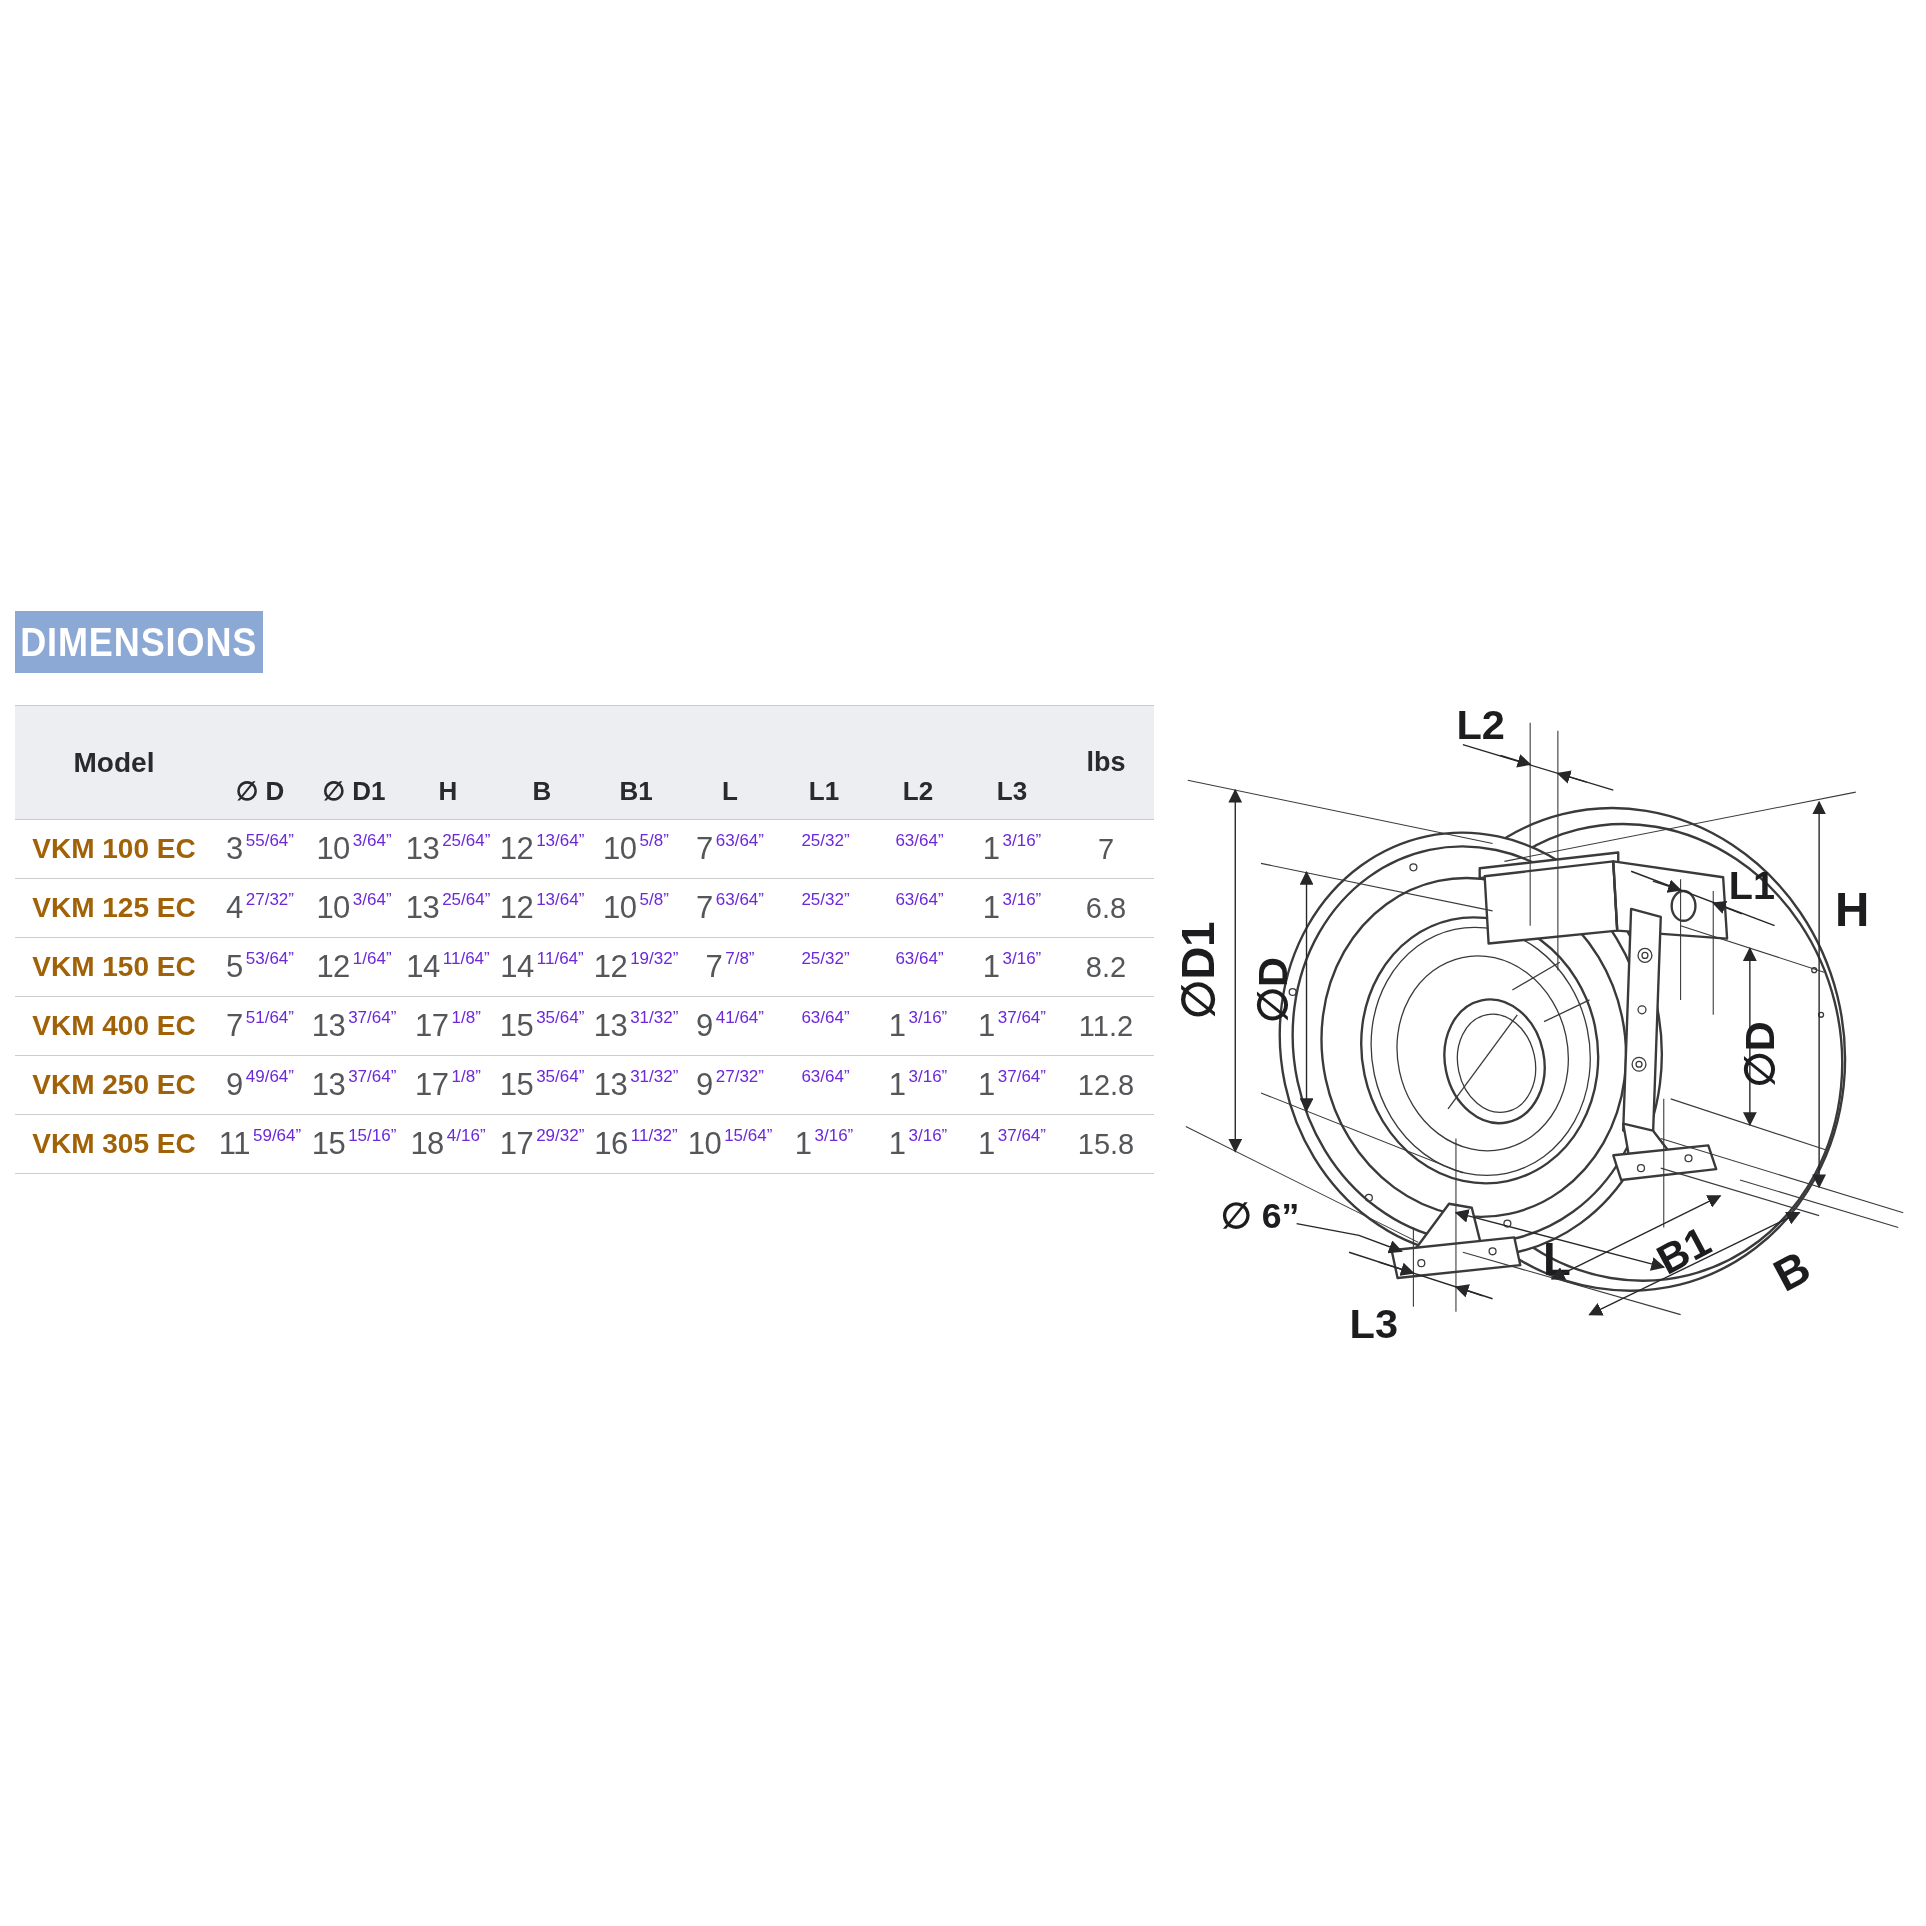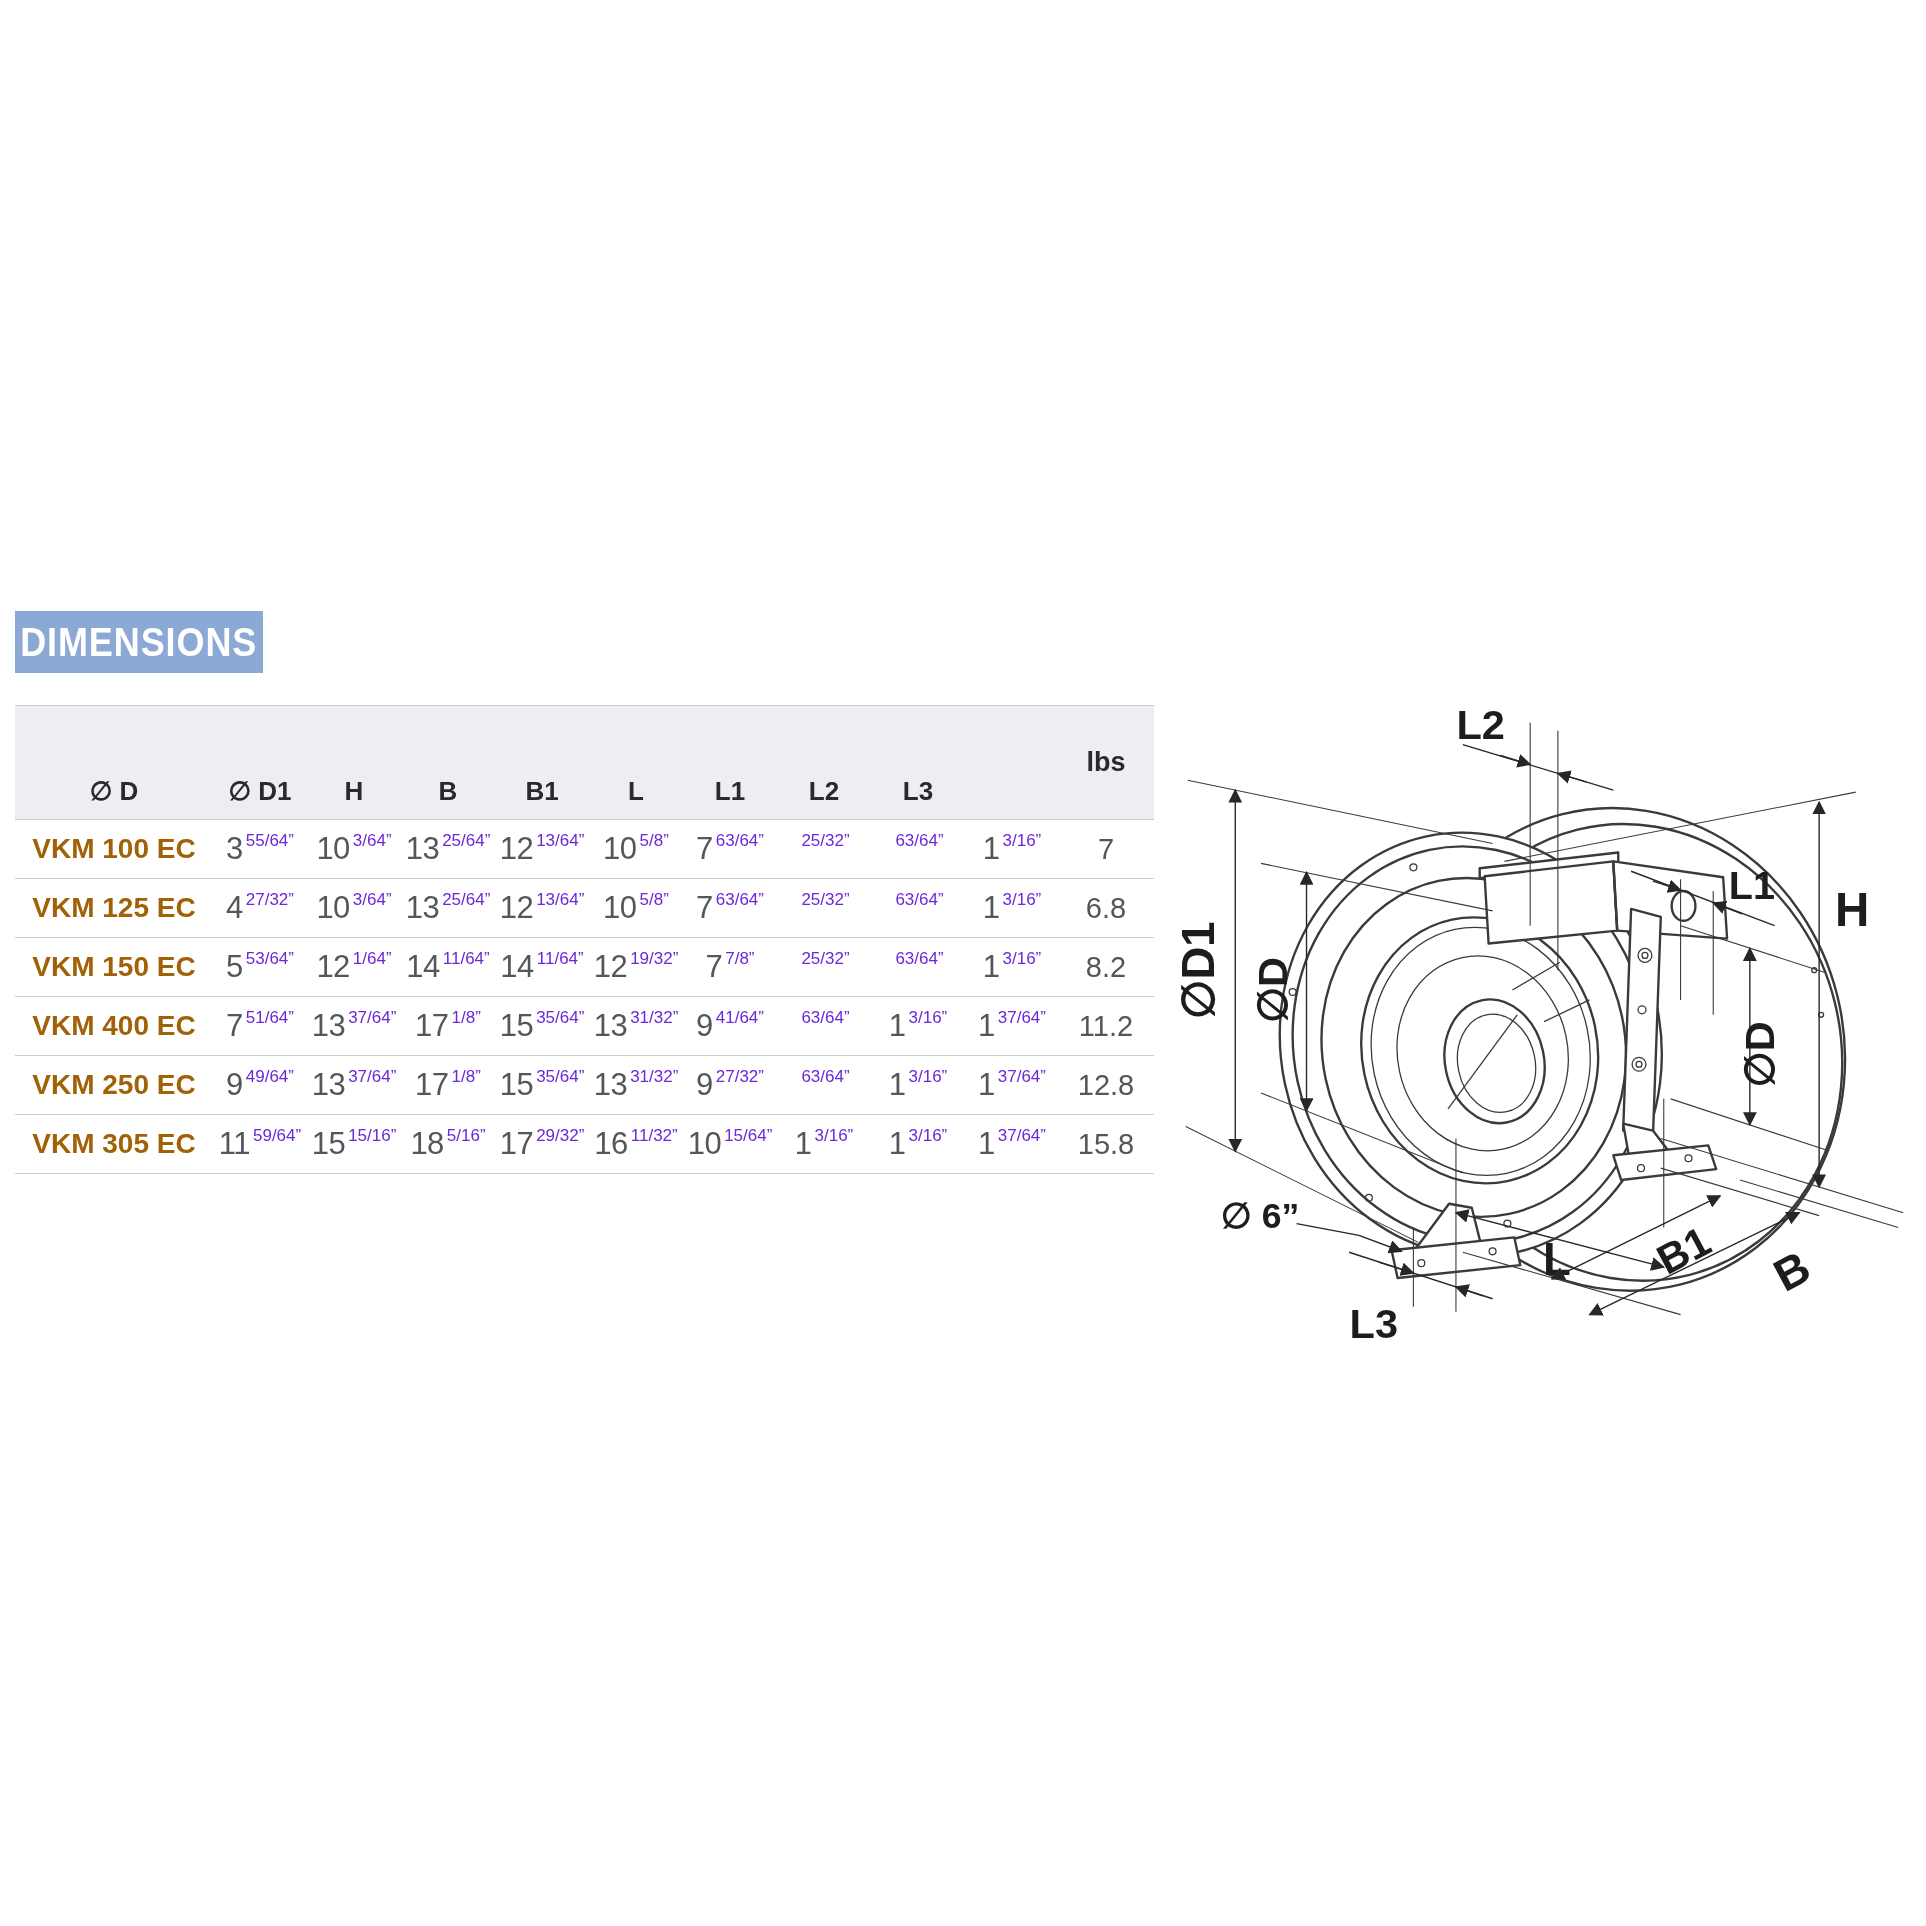--- a/index.html
+++ b/index.html
@@ -51,20 +51,21 @@
 </style>
 </head>
 <body>
 
 <div class="badge">
   <span>DIMENSIONS</span>
 </div>
 
 <div class="dim-table">
   <div class="thead">
+    <div class="model-h">Model</div>
     <div class="lbs-h">lbs</div>
     <div class="col-h">∅ D</div>
     <div class="col-h">∅ D1</div>
     <div class="col-h">H</div>
     <div class="col-h">B</div>
     <div class="col-h">B1</div>
     <div class="col-h">L</div>
     <div class="col-h">L1</div>
     <div class="col-h">L2</div>
     <div class="col-h">L3</div>
@@ -280,21 +281,21 @@
   <div class="cell">
           <span class="vi">11</span>
           <span class="vf">59/64”</span>
         </div>
         <div class="cell">
           <span class="vi">15</span>
           <span class="vf">15/16”</span>
         </div>
         <div class="cell">
           <span class="vi">18</span>
-          <span class="vf">5/16”</span>
+          <span class="vf">4/16”</span>
         </div>
         <div class="cell">
           <span class="vi">17</span>
           <span class="vf">29/32”</span>
         </div>
         <div class="cell">
           <span class="vi">16</span>
           <span class="vf">11/32”</span>
         </div>
         <div class="cell">

